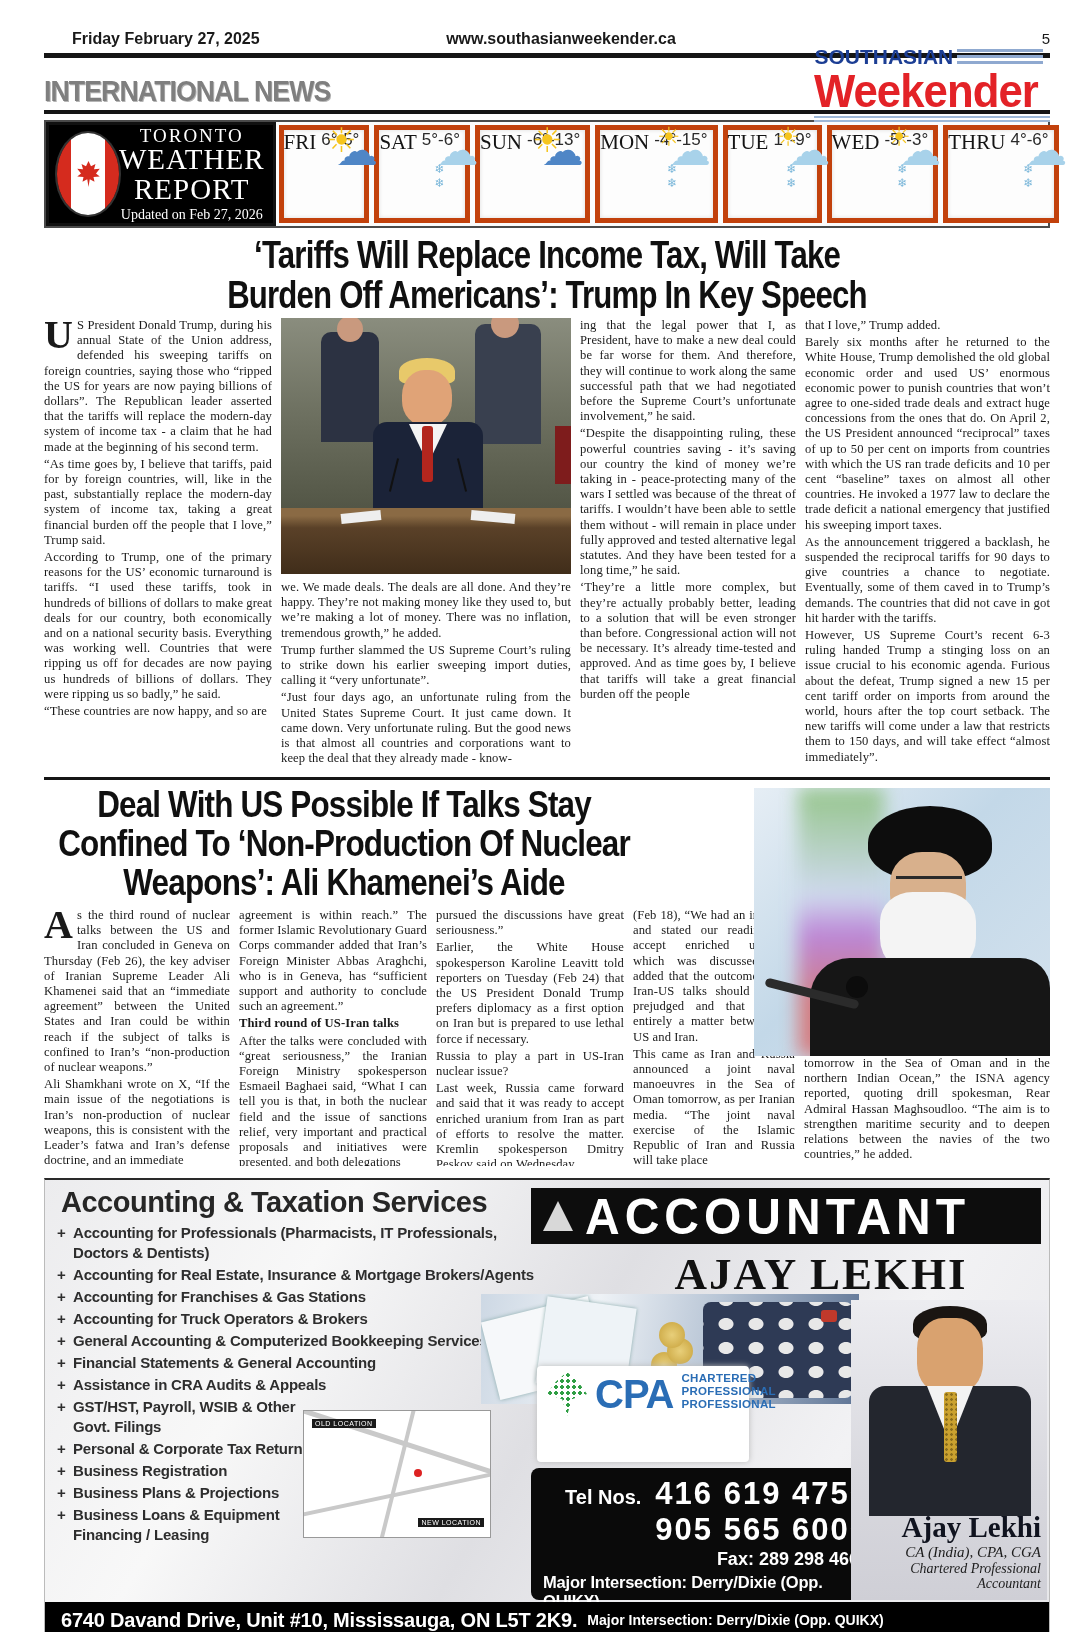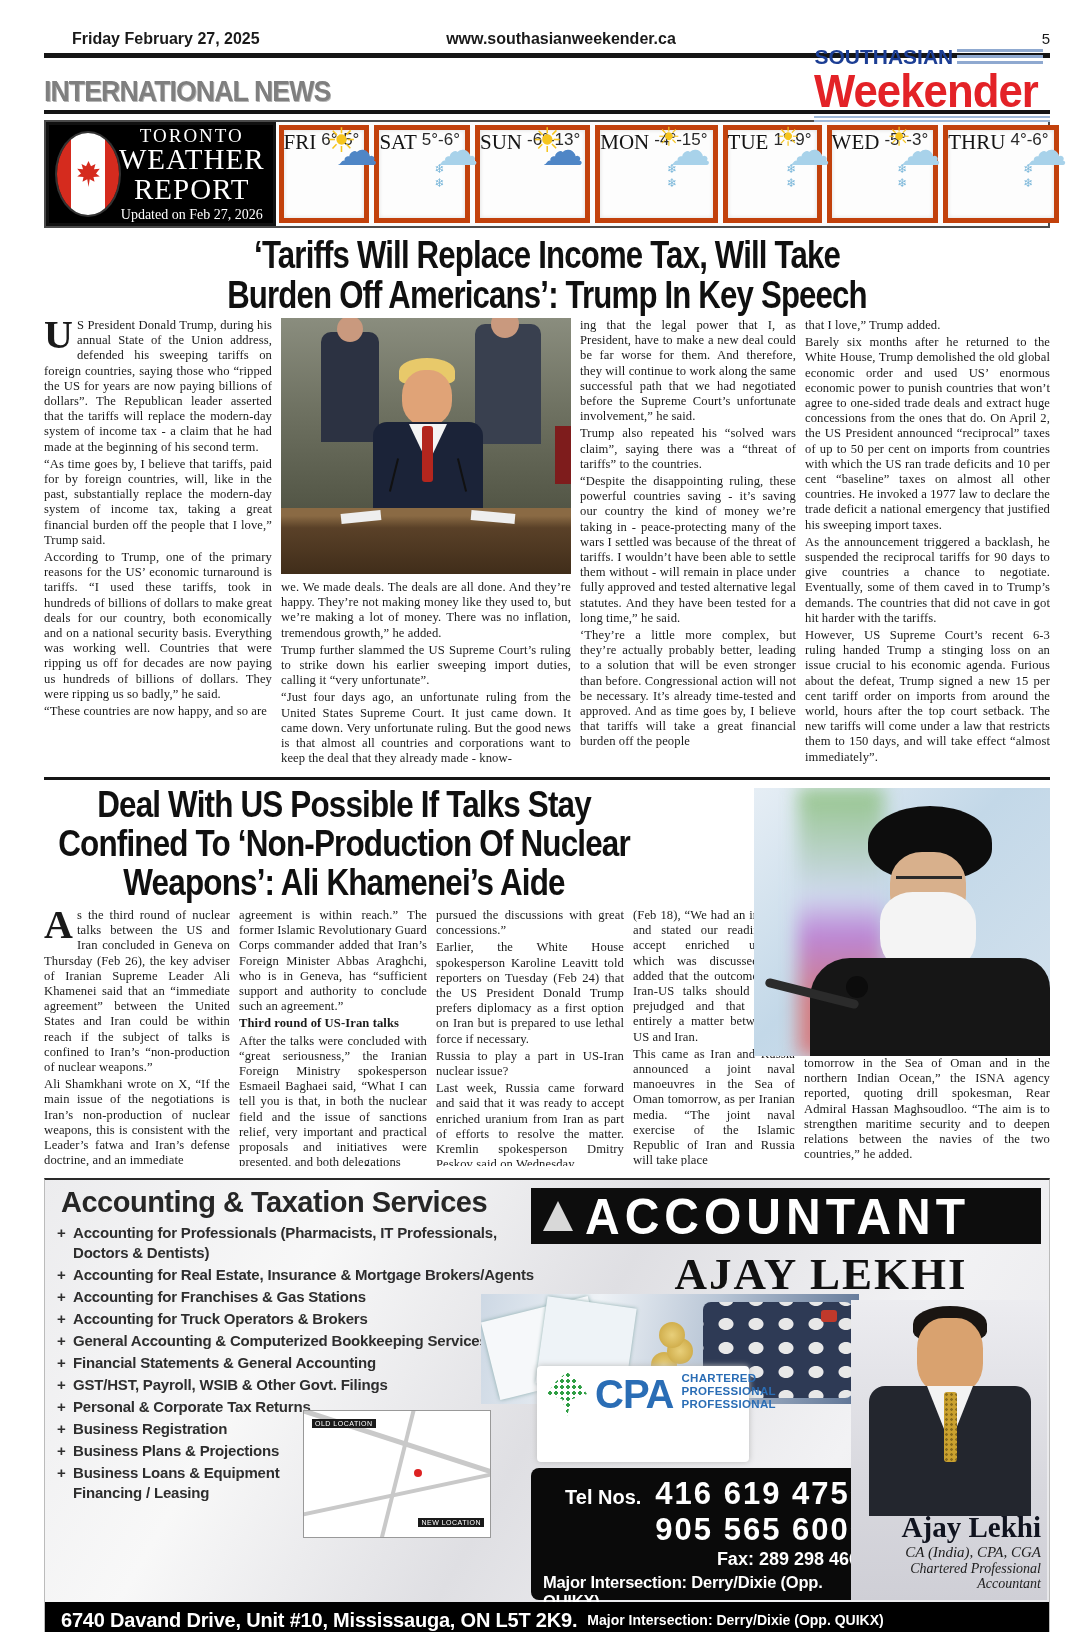--- a/index.html
+++ b/index.html
@@ -278,21 +278,20 @@
           <div class="tp-podium"></div>
           <div class="tp-paper" style="left:60px;bottom:52px;width:40px;height:10px;transform:rotate(-6deg);"></div>
           <div class="tp-paper" style="right:56px;bottom:52px;width:44px;height:10px;transform:rotate(5deg);"></div>
         </div>
         <p>we. We made deals. The deals are all done. And they’re happy. They’re not making money like they used to, but we’re making a lot of money. There was no inflation, tremendous growth,” he added.</p>
         <p>Trump further slammed the US Supreme Court’s ruling to strike down his earlier sweeping import duties, calling it “very unfortunate”.</p>
         <p>“Just four days ago, an unfortunate ruling from the United States Supreme Court. It just came down. It came down. Very unfortunate ruling. But the good news is that almost all countries and corporations want to keep the deal that they already made - know-</p>
       </div>
       <div style="flex:0 0 216px">
         <p>ing that the legal power that I, as President, have to make a new deal could be far worse for them. And therefore, they will continue to work along the same successful path that we had negotiated before the Supreme Court’s unfortunate involvement,” he said.</p>
-        <p>Trump also repeated his “solved wars claim”, saying there was a “threat of tariffs” to the countries.</p>
         <p>“Despite the disappointing ruling, these powerful countries saving - it’s saving our country the kind of money we’re taking in - peace-protecting many of the wars I settled was because of the threat of tariffs. I wouldn’t have been able to settle them without - will remain in place under fully approved and tested alternative legal statutes. And they have been tested for a long time,” he said.</p>
         <p>‘They’re a little more complex, but they’re actually probably better, leading to a solution that will be even stronger than before. Congressional action will not be necessary. It’s already time-tested and approved. And as time goes by, I believe that tariffs will take a great financial burden off the people</p>
       </div>
       <div style="flex:1">
         <p>that I love,” Trump added.</p>
         <p>Barely six months after he returned to the White House, Trump demolished the old global economic order and used US’ enormous economic power to punish countries that won’t agree to one-sided trade deals and extract huge concessions from the ones that do. On April 2, the US President announced “reciprocal” taxes of up to 50 per cent on imports from countries with which the US ran trade deficits and 10 per cent “baseline” taxes on almost all other countries. He invoked a 1977 law to declare the trade deficit a national emergency that justified his sweeping import taxes.</p>
         <p>As the announcement triggered a backlash, he suspended the reciprocal tariffs for 90 days to give countries a chance to negotiate. Eventually, some of them caved in to Trump’s demands. The countries that did not cave in got hit harder with the tariffs.</p>
         <p>However, US Supreme Court’s recent 6-3 ruling handed Trump a stinging loss on an issue crucial to his economic agenda. Furious about the defeat, Trump signed a new 15 per cent tariff order on imports from around the world, hours after the top court setback. The new tariffs will come under a law that restricts them to 150 days, and will take effect “almost immediately”.</p>
       </div>
     </div>
@@ -320,21 +319,21 @@
       <div style="flex:0 0 186px">
         <p class="dropcap">As the third round of nuclear talks between the US and Iran concluded in Geneva on Thursday (Feb 26), the key adviser of Iranian Supreme Leader Ali Khamenei said that an “immediate agreement” between the United States and Iran could be within reach if the subject of talks is confined to Iran’s “non-production of nuclear weapons.”</p>
         <p>Ali Shamkhani wrote on X, “If the main issue of the negotiations is Iran’s non-production of nuclear weapons, this is consistent with the Leader’s fatwa and Iran’s defense doctrine, and an immediate</p>
       </div>
       <div style="flex:0 0 188px">
         <p>agreement is within reach.” The former Islamic Revolutionary Guard Corps commander added that Iran’s Foreign Minister Abbas Araghchi, who is in Geneva, has “sufficient support and authority to conclude such an agreement.”</p>
         <p class="subhead">Third round of US-Iran talks</p>
         <p>After the talks were concluded with “great seriousness,” the Iranian Foreign Ministry spokesperson Esmaeil Baghaei said, “What I can tell you is that, in both the nuclear field and the issue of sanctions relief, very important and practical proposals and initiatives were presented, and both delegations</p>
       </div>
       <div style="flex:0 0 188px">
-        <p>pursued the discussions with great concessions.”</p>
+        <p>pursued the discussions have great seriousness.”</p>
         <p>Earlier, the White House spokesperson Karoline Leavitt told reporters on Tuesday (Feb 24) that the US President Donald Trump prefers diplomacy as a first option on Iran but is prepared to use lethal force if necessary.</p>
         <p>Russia to play a part in US-Iran nuclear issue?</p>
         <p>Last week, Russia came forward and said that it was ready to accept enriched uranium from Iran as part of efforts to resolve the matter. Kremlin spokesperson Dmitry Peskov said on Wednesday</p>
       </div>
       <div style="flex:0 0 162px">
         <p>(Feb 18), “We had an initiative and stated our readiness to accept enriched uranium, which was discussed.” He added that the outcome of the Iran-US talks should not be prejudged and that it was entirely a matter between the US and Iran.</p>
         <p>This came as Iran and Russia announced a joint naval manoeuvres in the Sea of Oman tomorrow, as per Iranian media. “The joint naval exercise of the Islamic Republic of Iran and Russia will take place</p>
       </div>
       <div style="flex:1;padding-top:148px">
         <p>tomorrow in the Sea of Oman and in the northern Indian Ocean,” the ISNA agency reported, quoting drill spokesman, Rear Admiral Hassan Maghsoudloo. “The aim is to strengthen maritime security and to deepen relations between the navies of the two countries,” he added.</p>
@@ -345,20 +344,21 @@
   <div class="ad">
     <div class="svc">
       <div class="svc-title">Accounting &amp; Taxation Services</div>
       <ul>
         <li>Accounting for Professionals (Pharmacists, IT Professionals, Doctors &amp; Dentists)</li>
         <li>Accounting for Real Estate, Insurance &amp; Mortgage Brokers/Agents</li>
         <li>Accounting for Franchises &amp; Gas Stations</li>
         <li>Accounting for Truck Operators &amp; Brokers</li>
         <li>General Accounting &amp; Computerized Bookkeeping Services</li>
         <li>Financial Statements &amp; General Accounting</li>
+        <li>Assistance in CRA Audits &amp; Appeals</li>
         <li>GST/HST, Payroll, WSIB &amp; Other Govt. Filings</li>
         <li>Personal &amp; Corporate Tax Returns</li>
         <li>Business Registration</li>
         <li>Business Plans &amp; Projections</li>
         <li>Business Loans &amp; Equipment Financing / Leasing</li>
       </ul>
     </div>
 
     <div class="ad-map">
       <div class="map-road" style="left:-10px;top:30px;width:220px;height:5px;transform:rotate(18deg);"></div>

